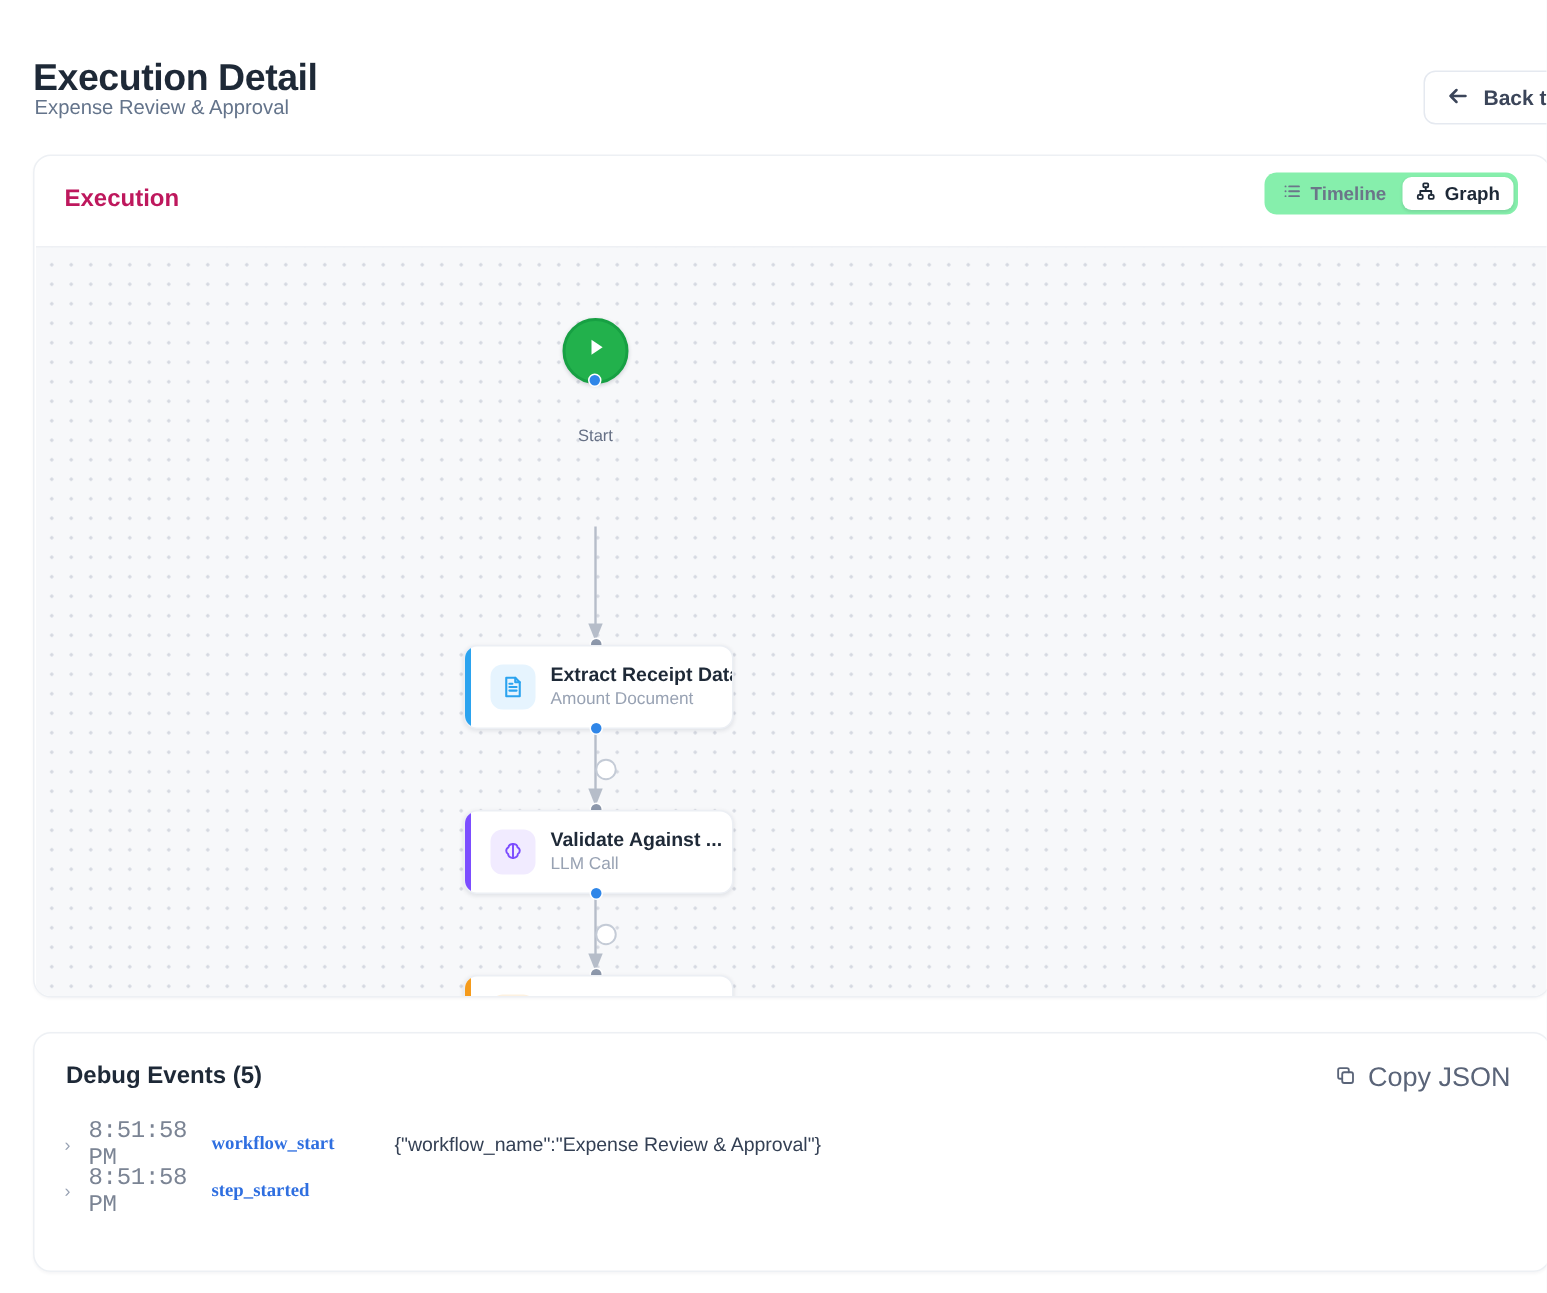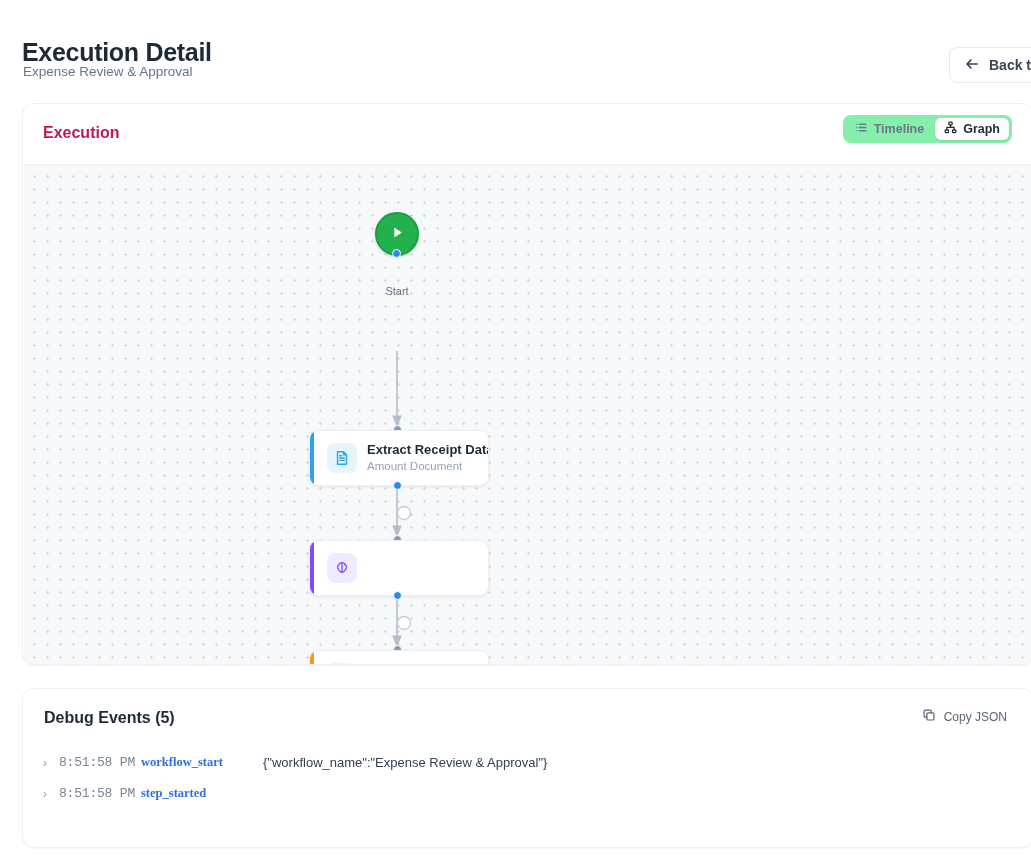--- a/index.html
+++ b/index.html
@@ -138,34 +138,34 @@
     border: 1px solid #edf0f4;
     border-radius: 12px;
     box-shadow: 0 1px 2px rgba(16,24,40,0.04);
     overflow: hidden;
   }
   .debug-head { position: relative; height: 58px; }
   .debug-title { position: absolute; left: 21px; top: 20px; font-size: 16px; font-weight: bold; color: #1e2937; }
   .copy-json {
     position: absolute; right: 20px; top: 15px;
     display: flex; align-items: center; gap: 8px;
-    font-size: 12px; color: #5a6478;
+    font-size: 18px; color: #5a6478;
     padding: 4px 6px; border-radius: 6px;
   }
   .debug-rows { position: absolute; left: 0; right: 0; top: 58px; }
   .devrow {
     display: flex; align-items: center;
     height: 31px; padding: 0 20px;
     font-size: 13px;
   }
   .devrow .chev { width: 16px; color: #98a2b3; font-size: 12px; flex: 0 0 auto; }
   .devrow .time {
     width: 82px; flex: 0 0 auto;
     font-family: "Liberation Mono", monospace;
-    font-size: 13px; color: #7b8494; letter-spacing: -0.2px;
+    font-size: 16px; color: #7b8494; letter-spacing: -0.2px;
   }
   .devrow .etype {
     width: 122px; flex: 0 0 auto;
     font-family: Liberation Serif, serif;
     font-size: 12.5px; font-weight: bold; color: #2f6fe0;
   }
   .devrow .detail { color: #344054; font-size: 13px; white-space: nowrap; }
   .devrow .detail .strong { font-weight: bold; color: #1e2937; }
   .devrow .detail .muted { color: #98a2b3; }
 </style>
@@ -264,20 +264,24 @@
     <div class="port tgt" style="left:368.5px; top:370px;"></div>
     <div class="node" style="left:285px; top:375px;">
       <div class="accent" style="background:#7c4dff;"></div>
       <div class="ntile" style="background:#f1ebff;">
         <svg width="16" height="16" viewBox="0 0 16 16" fill="none" stroke="#7c4dff" stroke-width="1.3" stroke-linecap="round" stroke-linejoin="round">
           <path d="M8 2.6c-1.7 0-3 1-3 2.3-1 .4-1.5 1.3-1.5 2.3 0 1 .5 1.8 1.3 2.2-.1 1.4 1.2 2.6 3.2 2.6"></path>
           <path d="M8 2.6c1.7 0 3 1 3 2.3 1 .4 1.5 1.3 1.5 2.3 0 1-.5 1.8-1.3 2.2.1 1.4-1.2 2.6-3.2 2.6"></path>
           <path d="M8 2.6v9.4"></path>
         </svg>
       </div>
+      <div class="ntext">
+        <div class="nlabel">Validate Against ...</div>
+        <div class="ntype">LLM Call</div>
+      </div>
     </div>
     <div class="port src-blue" style="left:368.5px; top:426px;"></div>
 
     <div class="port tgt" style="left:368.5px; top:480px;"></div>
     <div class="node" style="left:285px; top:485px;">
       <div class="accent" style="background:#f59b1c;"></div>
       <div class="ntile" style="background:#fdf1e0;">
         
       </div>
       <div class="ntext">

